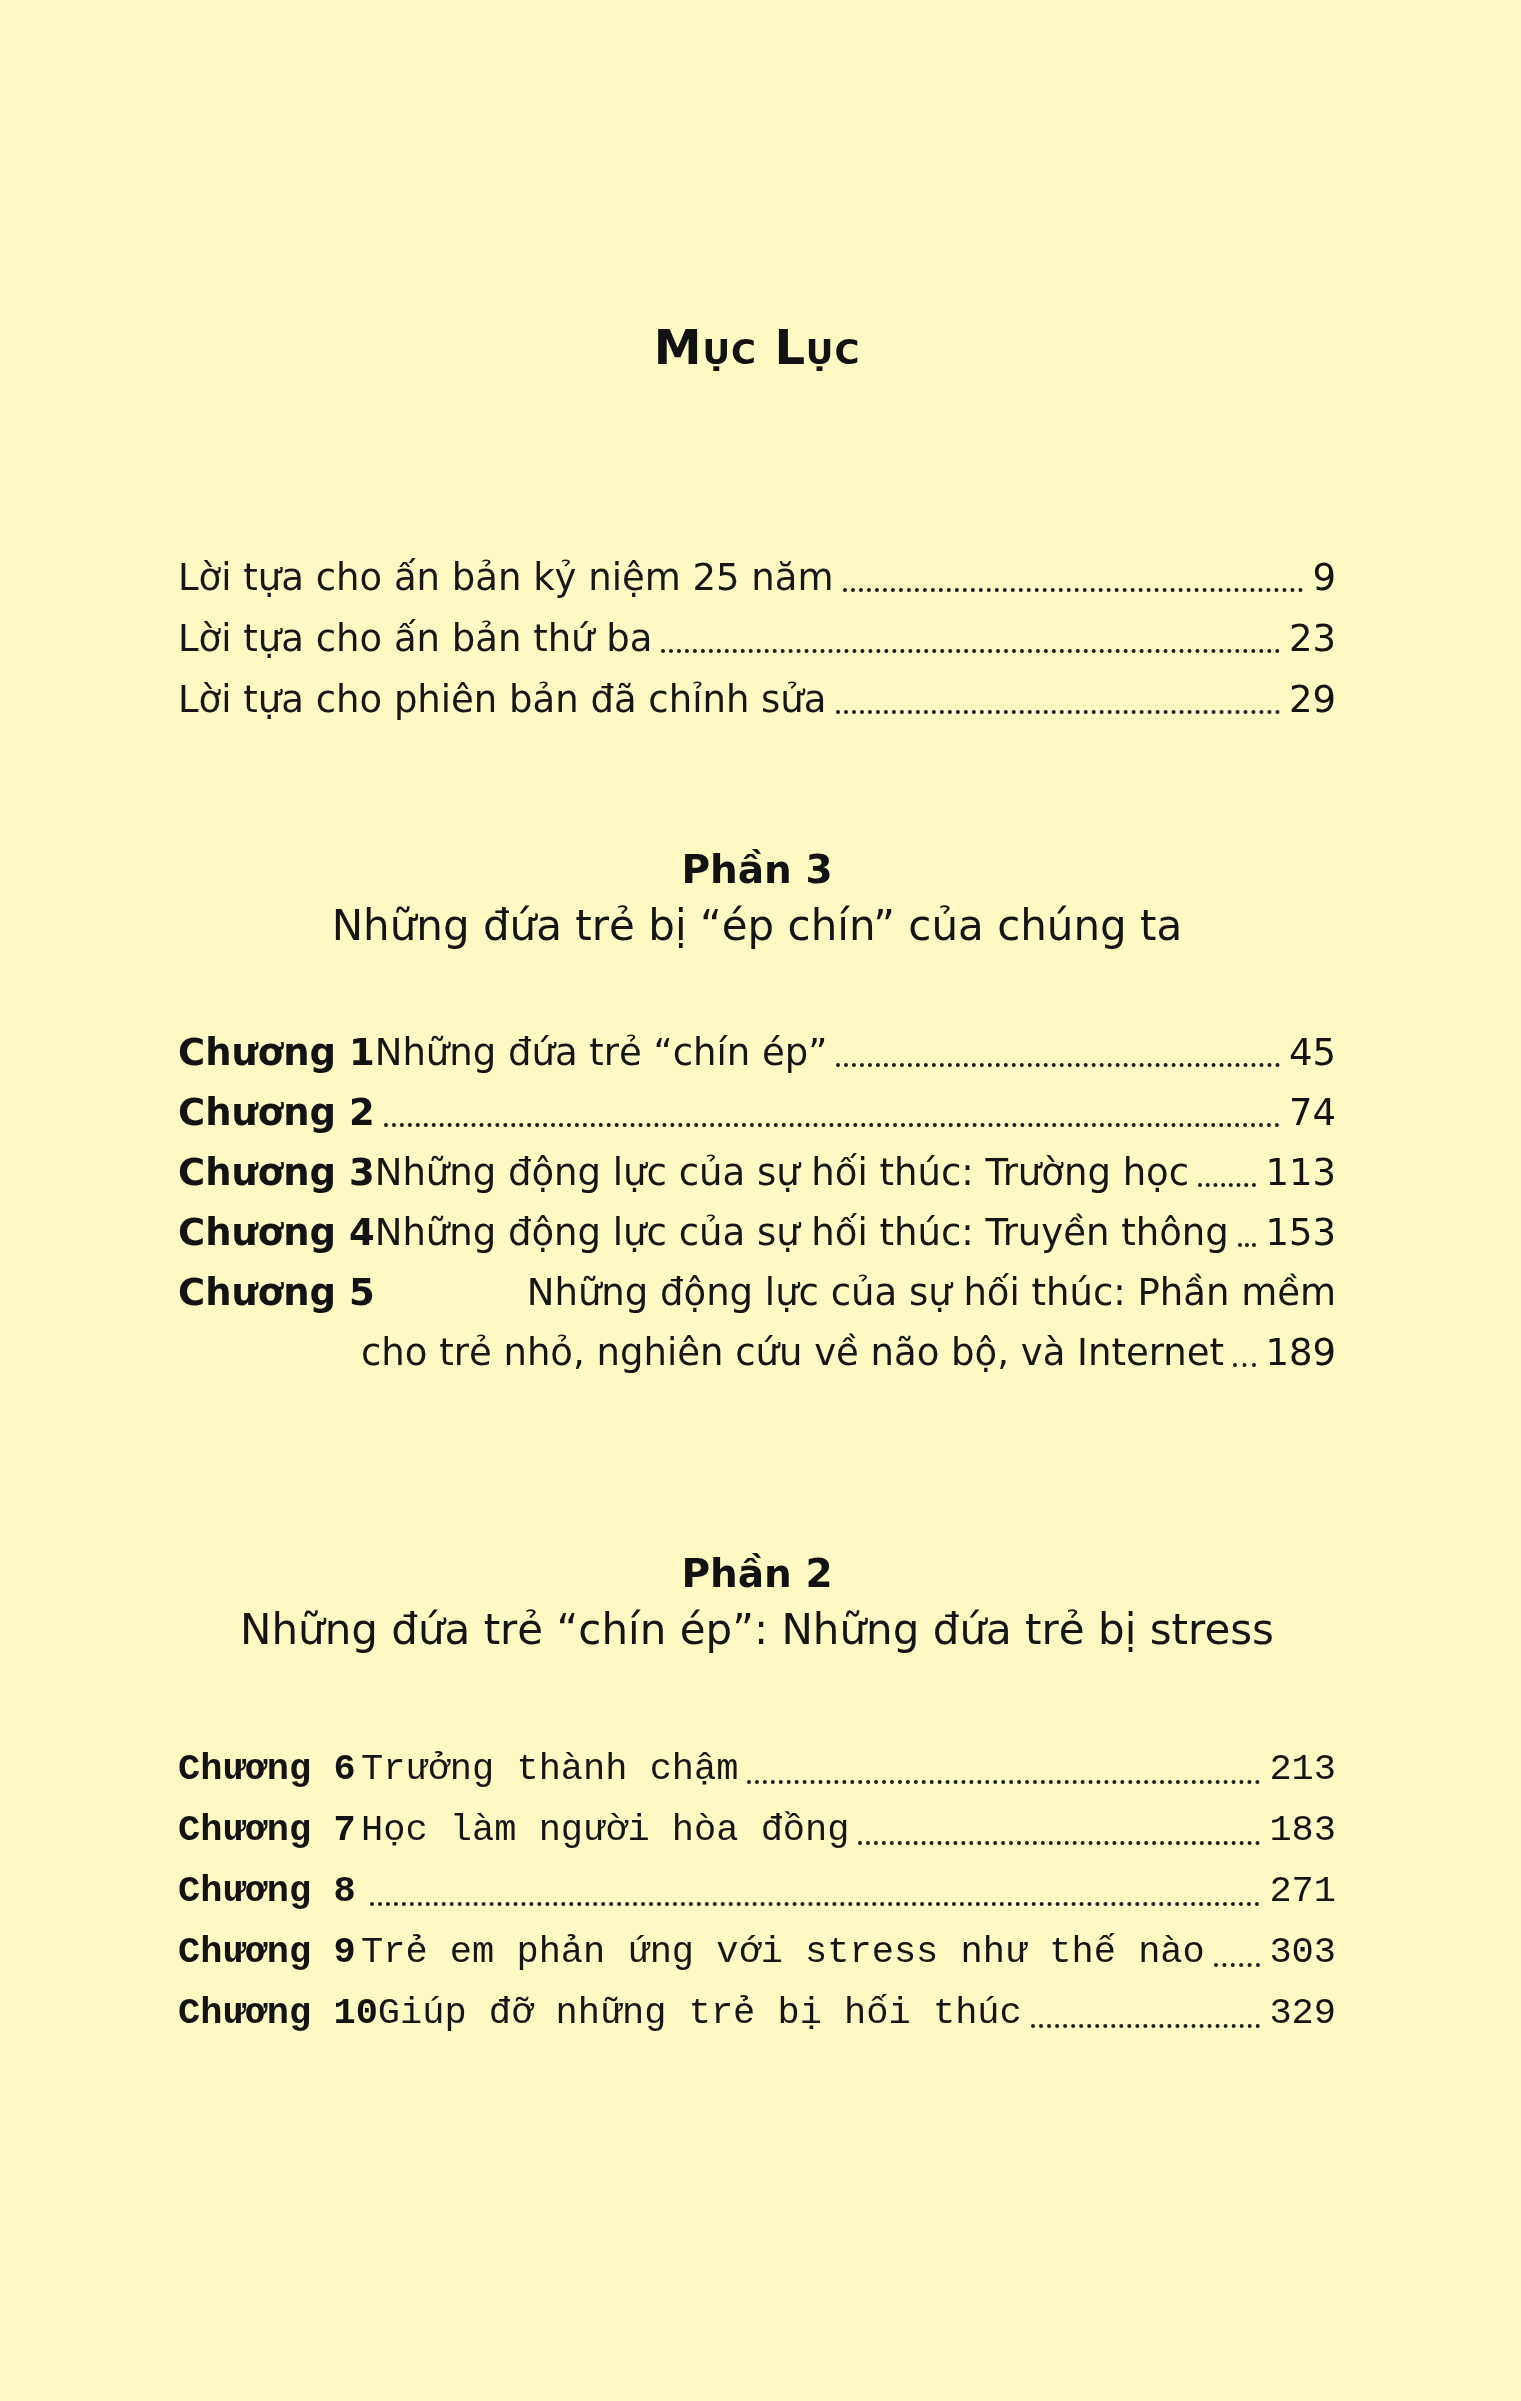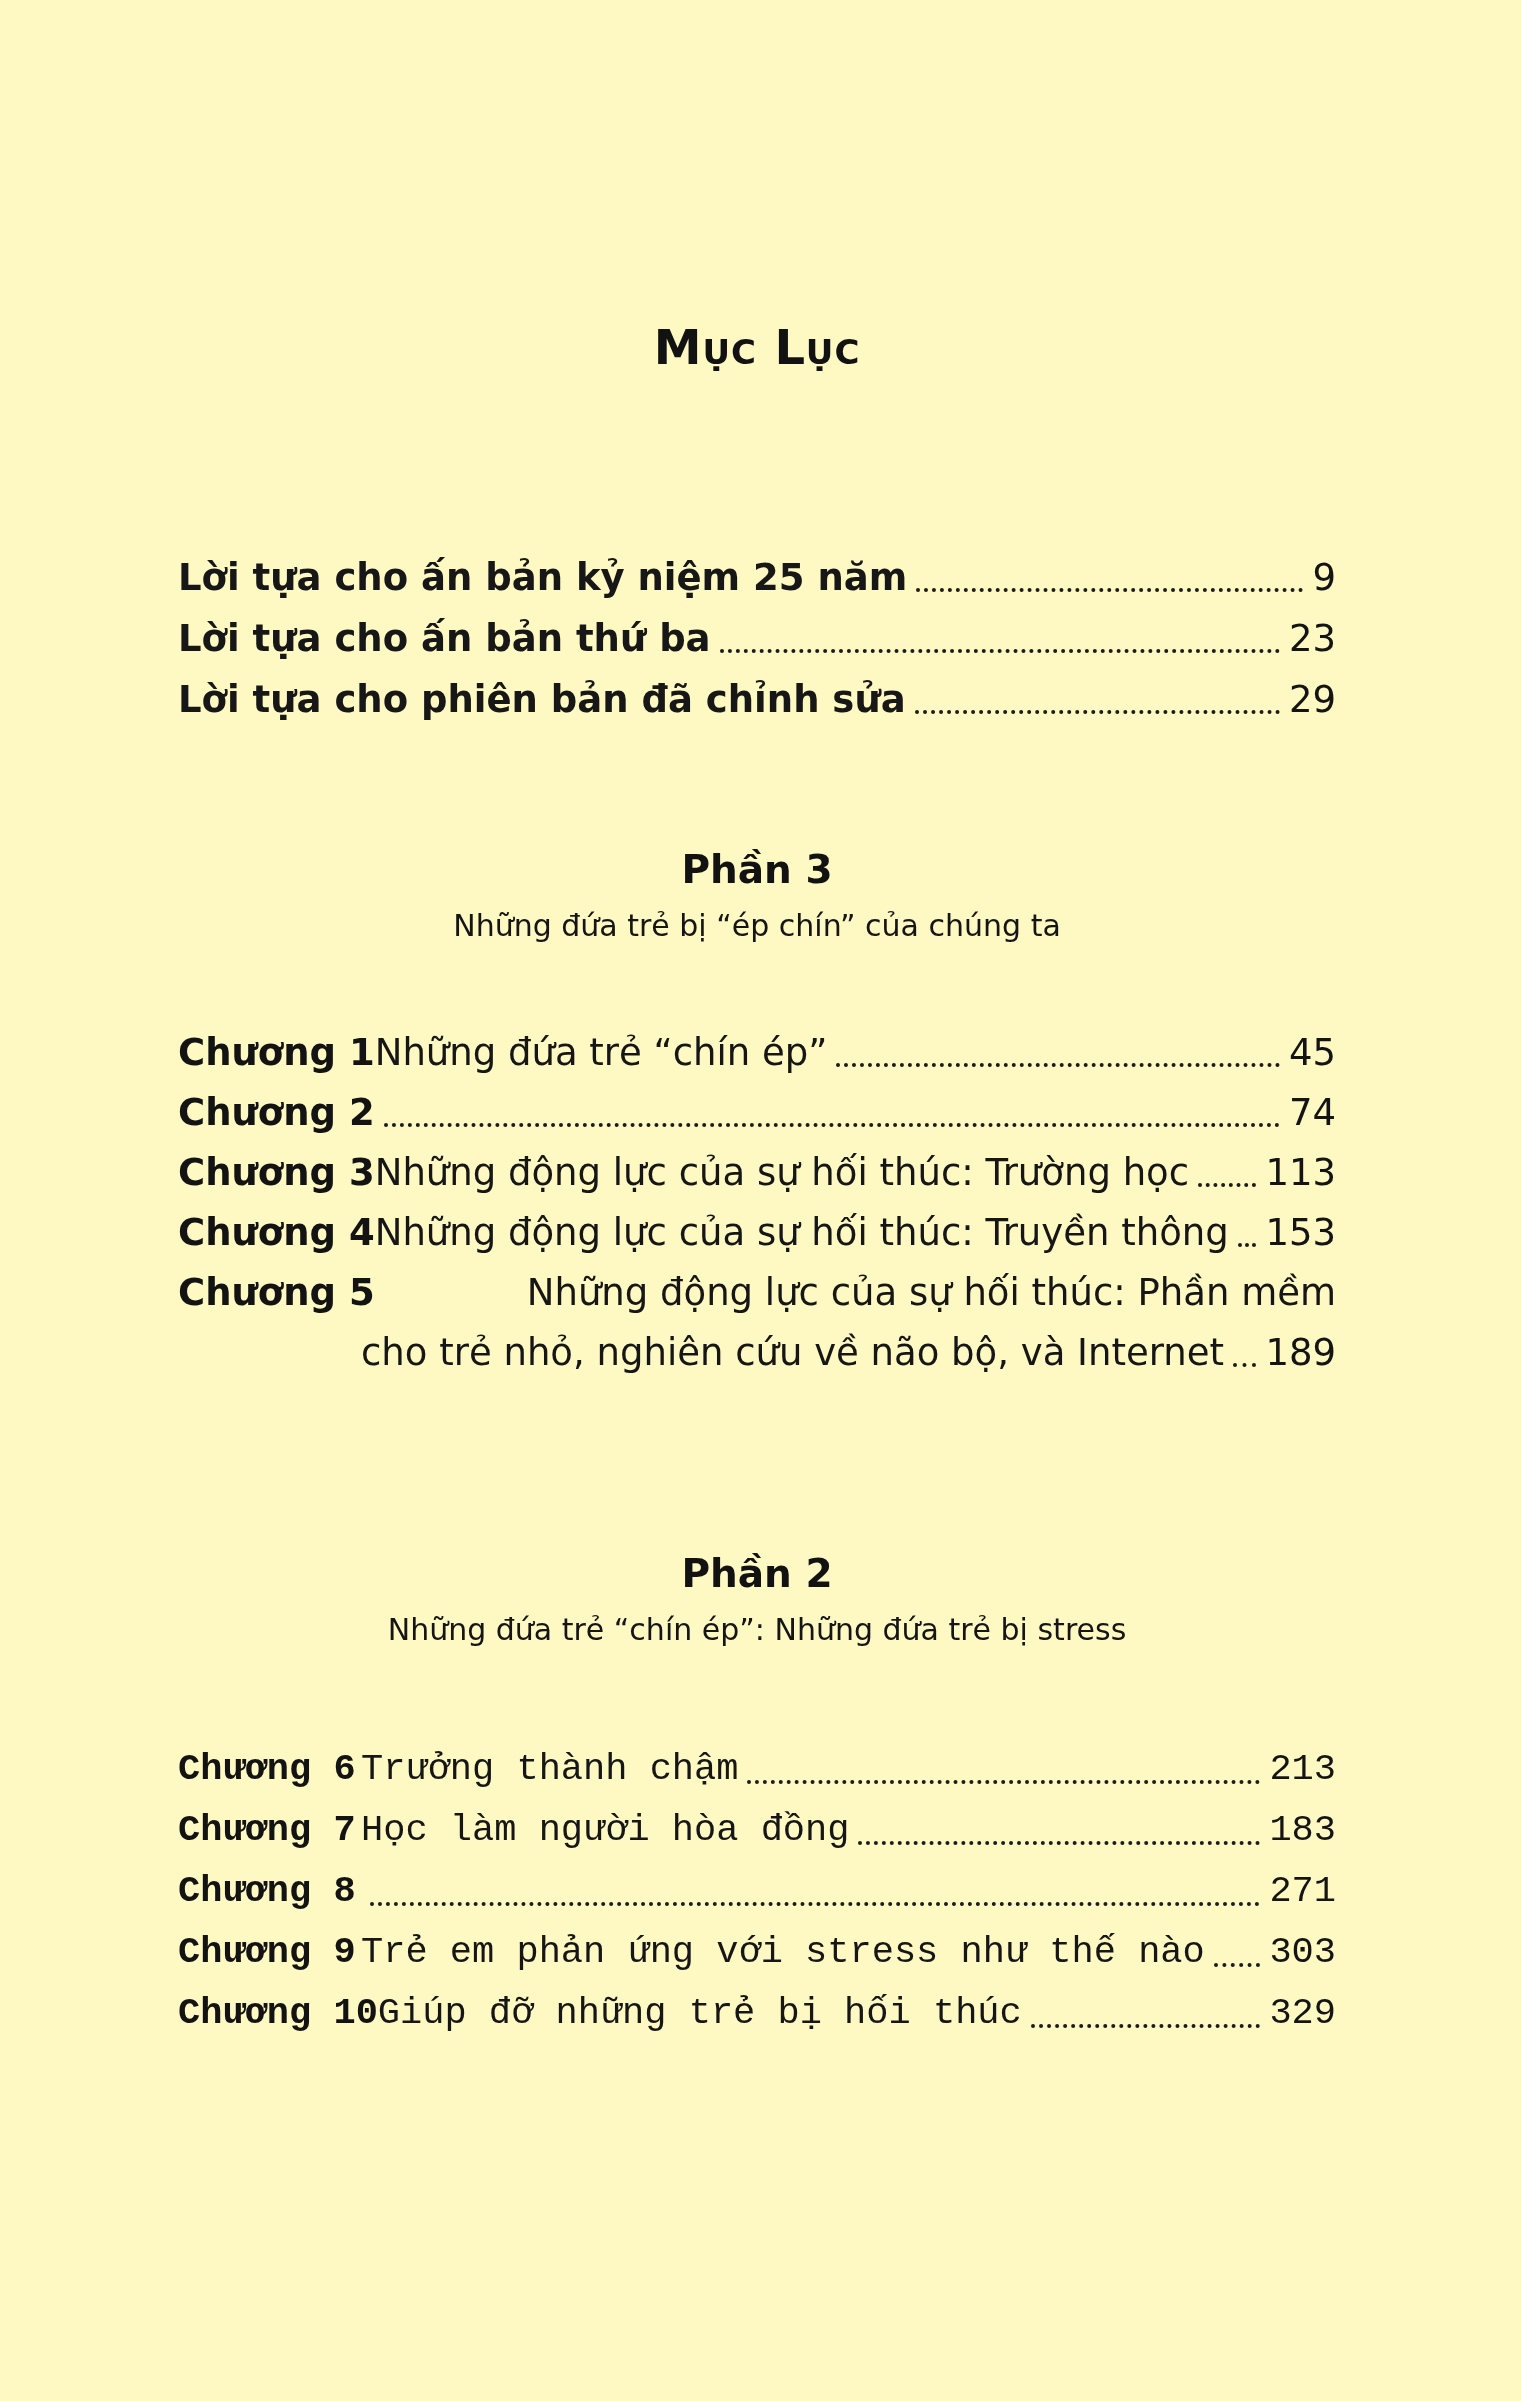--- a/index.html
+++ b/index.html
@@ -26,37 +26,37 @@
     color: #121212;
   }
   .prefaces { margin-top: 165px; }
   .toc-row {
     display: flex;
     align-items: flex-end;
     height: 61px;
     white-space: nowrap;
   }
   .toc-row > span { line-height: 53px; }
-  .pref-title { font-size: 37px; font-weight: bold; color: #171717; }
+  .pref-title { font-size: 37px; font-weight: normal; color: #171717; }
   .leader {
     flex: 1 1 auto;
     min-width: 18px;
     border-bottom: 4.5px dotted #1c1c1c;
     margin: 0 9px 12.5px 9px;
   }
   .page-num { font-size: 37px; font-weight: normal; color: #141414; }
 
   .part-label {
     margin: 0; text-align: center;
     font-size: 39px; font-weight: bold;
     line-height: 52px; color: #121212;
   }
   .part-subtitle {
     margin: 0; text-align: center;
-    font-size: 30px; font-weight: normal;
+    font-size: 42px; font-weight: normal;
     line-height: 59px; color: #151515;
   }
   .part-1 { margin-top: 118px; }
   .part-2 { margin-top: 169px; }
   .chapters { margin-top: 64px; }
   .part-2 .chapters { margin-top: 76px; }
   .chap-row { height: 60px; justify-content: space-between; }
   .part-2 .chap-row { height: 61px; font-family: Liberation Mono, monospace; }
   .chap-label {
     flex: 0 0 183px;

